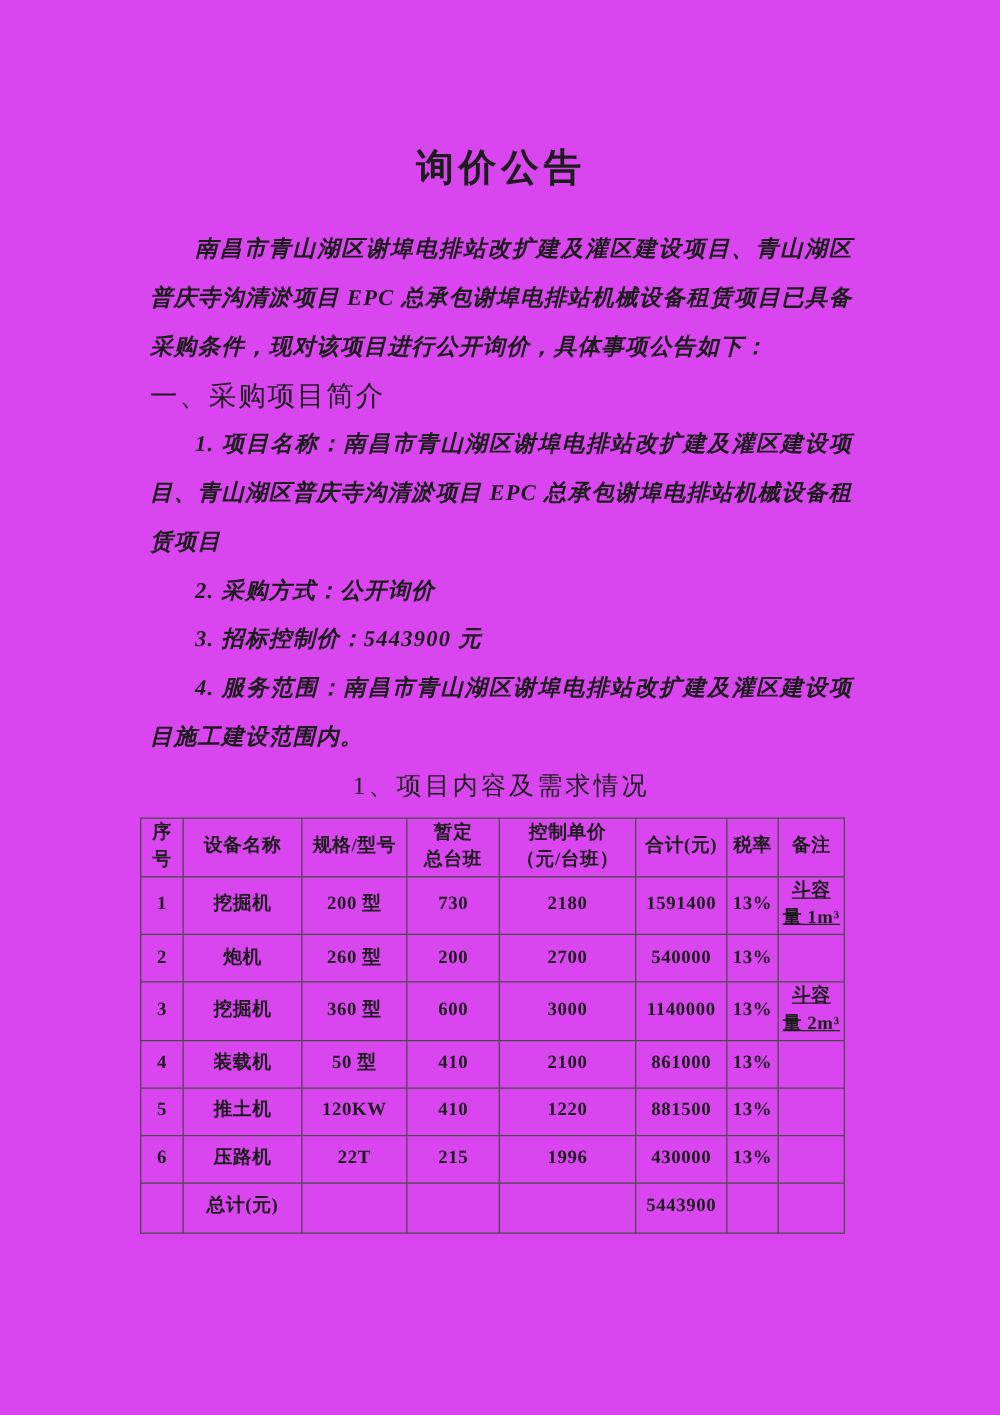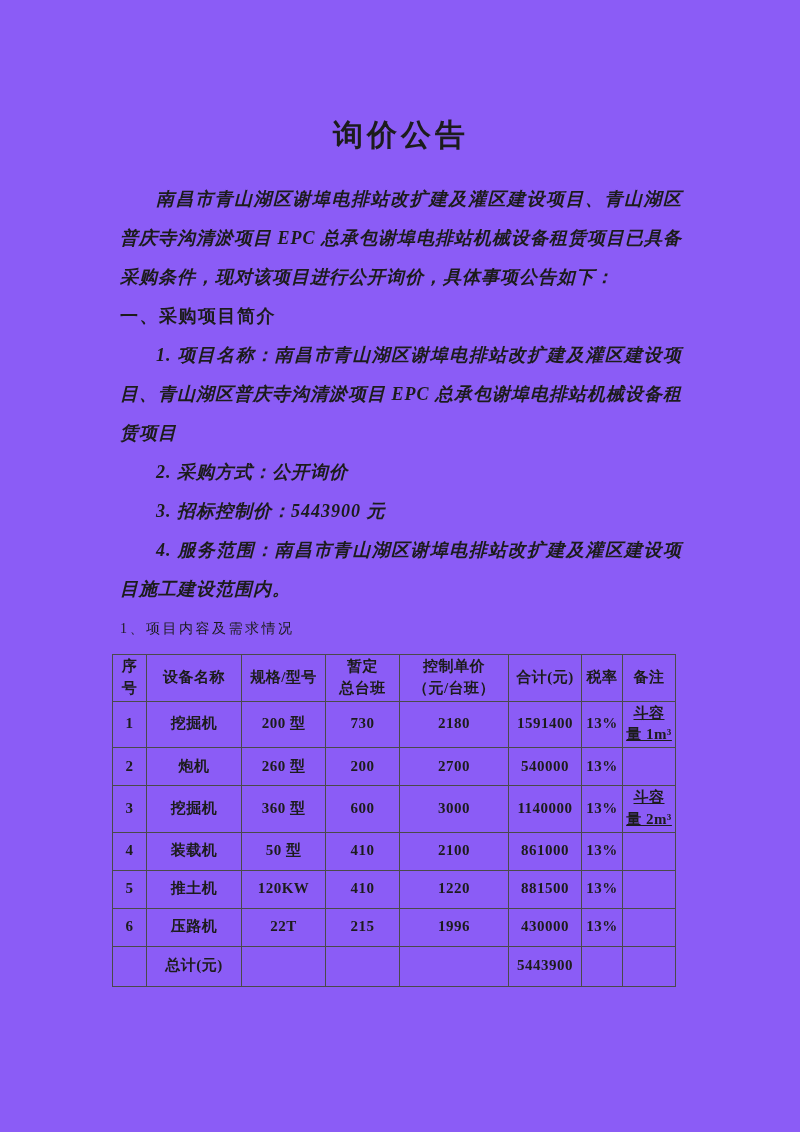--- a/index.html
+++ b/index.html
@@ -1,20 +1,20 @@
 <!DOCTYPE html>
 <html><head>
 <meta charset="utf-8">
 <style>
   html, body { margin: 0; padding: 0; background: #ffffff; }
   .page {
     width: 800px;
     height: 1132px;
     margin: 0 auto;
-    background: #8b5cf6;
+    background: #d946ef;
     box-sizing: border-box;
     padding: 0 118px 0 120px;
     overflow: hidden;
     font-family: "Liberation Serif", "DejaVu Serif", serif;
     color: #1c1c1c;
   }
   .doc-title {
     margin: 116px 0 26px 0;
     text-align: center;
     font-size: 30px;
@@ -25,32 +25,33 @@
   .para {
     font-size: 18px;
     line-height: 39px;
     font-weight: bold;
     text-align: justify;
     letter-spacing: 1px;
     margin: 0;
   }
   .indent { text-indent: 2em; font-style: italic; }
   .heading {
-    font-size: 18px;
+    font-size: 22px;
     line-height: 39px;
-    font-weight: bold;
+    font-weight: normal;
     letter-spacing: 1.5px;
     margin: 0;
   }
   .subheading {
-    font-size: 14px;
+    font-size: 20px;
     line-height: 40px;
     font-weight: normal;
     letter-spacing: 2.5px;
     margin: 0;
+    text-align: center;
   }
   table.equip {
     border-collapse: collapse;
     table-layout: fixed;
     width: 563px;
     margin-left: -8px;
     margin-top: 5px;
   }
   table.equip th, table.equip td {
     border: 1px solid #4a4a4a;

